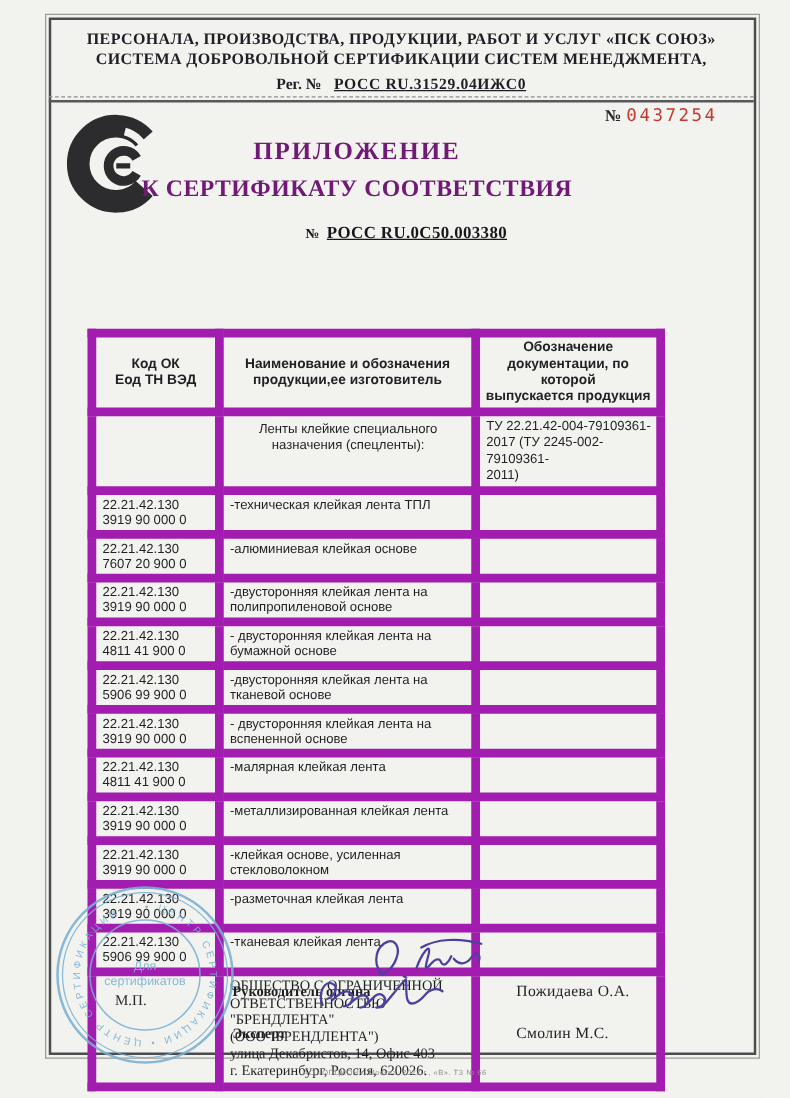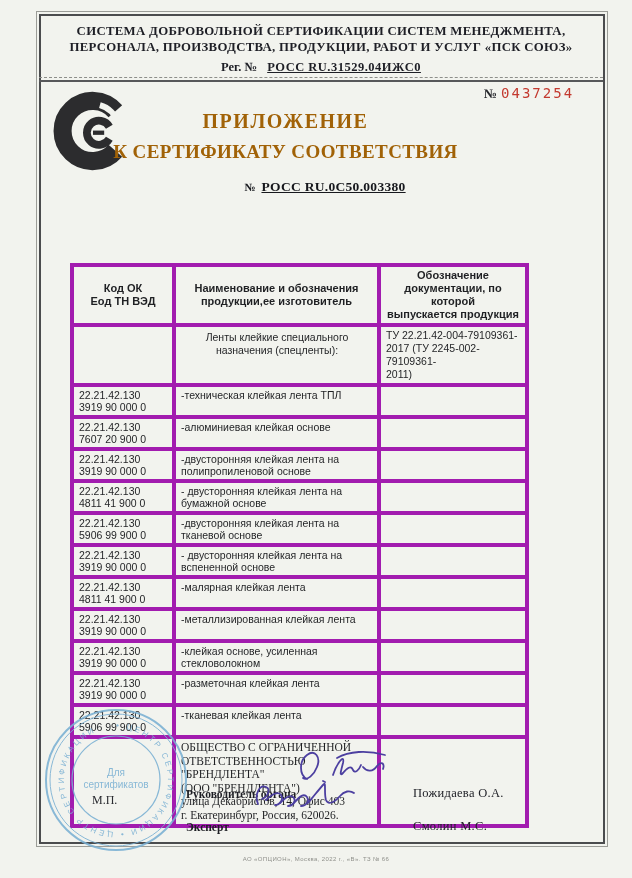--- a/index.html
+++ b/index.html
@@ -15,32 +15,32 @@
   .reg-line { margin-top:5px; font-weight:bold; font-size:12.5px; }
   .reg-line .reg-val { margin-left:10px; letter-spacing:.5px;text-decoration:underline; }
   .header-rule { position:absolute; left:39px; top:77px; width:564px; height:5px; border-top:1px dashed #8d8e8a; border-bottom:2px solid #57585a; }
 
   .form-number { position:absolute; left:484px; top:84px; white-space:nowrap; }
   .form-number .fn-prefix { font-size:13px; font-weight:bold; color:#26272c; }
   .form-number .fn-value { font-family:"DejaVu Sans Mono", monospace; font-size:14px; color:#c3392f; letter-spacing:2px; margin-left:4px; }
 
   .logo { position:absolute; left:50px; top:88px; width:86px; height:86px; }
 
-  .doc-title { position:absolute; left:39px; top:110px; width:465px; padding-left:28px; text-align:center; color:#a16207; }
+  .doc-title { position:absolute; left:39px; top:110px; width:465px; padding-left:28px; text-align:center; color:#701a75; }
   .title-1 { font-weight:bold; font-size:20px; letter-spacing:1.5px; }
   .title-2 { font-weight:bold; font-size:19px; margin-top:8px; letter-spacing:.4px; }
 
   .cert-number { position:absolute; left:38px; top:177px; width:564px; padding-left:10px; text-align:center; color:#17181d; }
   .cert-number .cn-prefix { font-weight:bold; font-size:11px; }
   .cert-number .cn-value { font-weight:bold; font-size:13.5px; text-decoration:underline; margin-left:6px; letter-spacing:.3px; }
 
   .intro { position:absolute; left:62px; top:219px; width:356px; font-family:"Liberation Sans", sans-serif; font-weight:bold; font-size:11px; line-height:13.5px; text-align:center; color:#202126; white-space:pre-line; }
 
   table.products { position:absolute; left:70px; top:263px; width:455px; border-collapse:collapse; font-family:"Liberation Sans", sans-serif; font-size:10.5px; color:#1f2023; table-layout:fixed; }
-  table.products th, table.products td { border:4px solid #a21caf; white-space:pre-line; }
+  table.products th, table.products td { border:7px solid #a21caf; white-space:pre-line; }
   table.products th { font-weight:bold; text-align:center; vertical-align:middle; height:36px; font-size:11px; line-height:13px; padding:2px 4px; }
   table.products td { padding:2px 4px 2px 5px; line-height:12px; vertical-align:top; text-align:left; }
   tr.std { height:25px; }
   tr.group { height:40px; }
   tr.group td { font-weight:normal; line-height:13px; }
   tr.group td.c-name { text-align:center; padding-top:4px; }
   tr.company { height:80px; }
   tr.company td.c-name { font-family:"Liberation Serif", serif; font-size:11.5px; line-height:13.5px; }
 
   .stamp { position:absolute; left:40px; top:704px; width:152px; height:152px; opacity:.88; }
@@ -61,22 +61,22 @@
 </head>
 <body>
 
 <div class="page">
 
   <div class="frame-outer">
     <div class="frame-inner"></div>
   </div>
 
   <div class="cert-header">
+    <div class="h-line">ПЕРСОНАЛА, ПРОИЗВОДСТВА, ПРОДУКЦИИ, РАБОТ И УСЛУГ «ПСК СОЮЗ»</div>
     <div class="h-line">СИСТЕМА ДОБРОВОЛЬНОЙ СЕРТИФИКАЦИИ СИСТЕМ МЕНЕДЖМЕНТА,</div>
-    <div class="h-line">ПЕРСОНАЛА, ПРОИЗВОДСТВА, ПРОДУКЦИИ, РАБОТ И УСЛУГ «ПСК СОЮЗ»</div>
     <div class="reg-line">
       <span class="reg-lab">Рег. №</span><span class="reg-val">РОСС  RU.31529.04ИЖС0</span>
     </div>
   </div>
   <div class="header-rule"></div>
 
   <div class="form-number">
     <span class="fn-prefix">№</span><span class="fn-value">0437254</span>
   </div>
 

